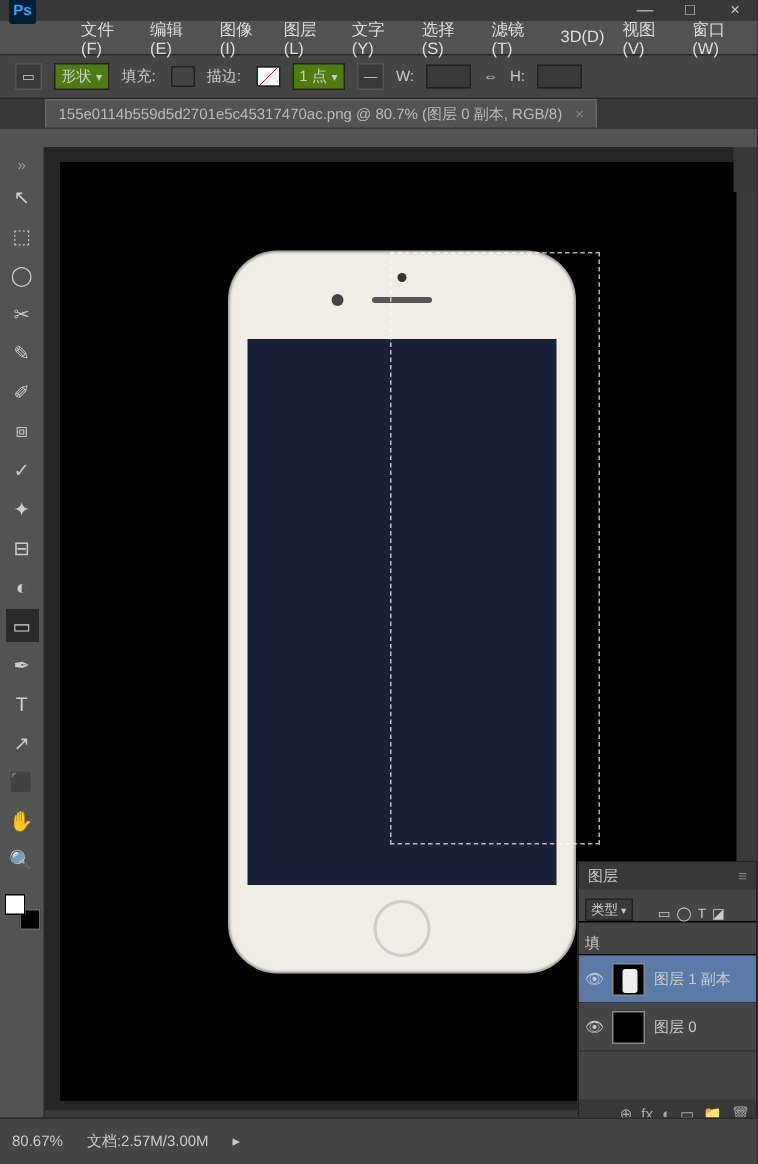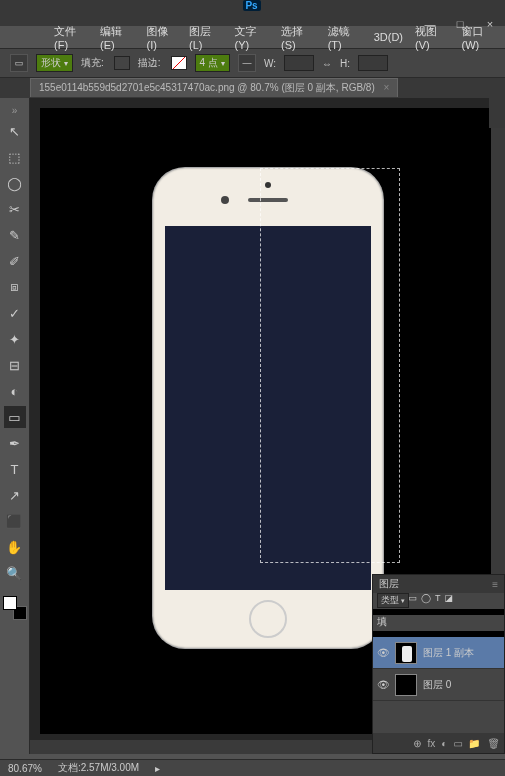--- a/index.html
+++ b/index.html
@@ -1,19 +1,19 @@
 <!DOCTYPE html>
 <html><head>
 <meta charset="utf-8">
 <style>
 * { margin: 0; padding: 0; box-sizing: border-box; font-family: "Microsoft YaHei", Arial, sans-serif; }
 body { width: 505px; height: 776px; background: #535353; overflow: hidden; position: relative; }
 
 
-.titlebar { height: 26px; background: #383838; display: flex; align-items: center; padding-left: 6px; flex-direction: column; }
+.titlebar { height: 14px; background: #383838; display: flex; align-items: center; padding-left: 6px; }
 .ps-logo { width: 18px; height: 18px; background: #001e36; color: #31a8ff; font-size: 10px; font-weight: bold; display: flex; align-items: center; justify-content: center; border-radius: 2px; margin-right: 8px; }
 .win-controls { margin-left: auto; display: flex; }
 .win-btn { width: 30px; height: 26px; display: flex; align-items: center; justify-content: center; color: #ccc; font-size: 11px; }
 
 
 .menubar { height: 22px; background: #535353; display: flex; align-items: center; padding-left: 48px; font-size: 11px; color: #ddd; }
 .menu-item { padding: 0 6px; cursor: pointer; }
 
 
 .optionsbar { height: 30px; background: #454545; border-top: 1px solid #2a2a2a; border-bottom: 1px solid #2a2a2a; display: flex; align-items: center; padding: 0 10px; font-size: 10px; color: #ccc; gap: 8px; }
@@ -52,36 +52,36 @@
 .phone-sensor { position: absolute; top: 28px; left: 68px; width: 8px; height: 8px; background: #444; border-radius: 50%; }
 .phone-home { position: absolute; bottom: 10px; left: 50%; transform: translateX(-50%); width: 38px; height: 38px; border: 2px solid #ccc; border-radius: 50%; background: #f2ede4; }
 .marquee { position: absolute; top: 60px; left: 220px; width: 140px; height: 395px; border: 1px dashed rgba(255,255,255,0.7); }
 .red-dot { position: absolute; width: 14px; height: 14px; background: #e82020; border-radius: 50%; bottom: 75px; left: 354px; }
 .cross-cursor { position: absolute; bottom: 68px; left: 362px; color: #fff; font-size: 14px; }
 .size-tooltip { position: absolute; bottom: 90px; left: 370px; background: #3a3a3a; border: 1px solid #222; padding: 2px 6px; font-size: 9px; color: #ccc; line-height: 1.3; }
 .scrollbar-h { position: absolute; bottom: 0; left: 0; right: 14px; height: 14px; background: #3a3a3a; }
 .scrollbar-v { position: absolute; right: 0; top: 0; bottom: 14px; width: 14px; background: #3a3a3a; }
 
 
-.layers-panel { position: absolute; right: 0; bottom: 22px; width: 133px; height: 180px; background: #454545; border: 1px solid #222; font-size: 10px; color: #ccc; }
+.layers-panel { position: absolute; right: 0; bottom: 22px; width: 120px; height: 180px; background: #454545; border: 1px solid #222; font-size: 10px; color: #ccc; }
 .panel-tabs { height: 18px; background: #383838; display: flex; align-items: center; padding: 0 6px; }
 .panel-menu { margin-left: auto; color: #888; }
-.panel-row { height: 22px; display: flex; align-items: flex-start; padding: 0 4px; gap: 0; border-bottom: 6px solid #000000; }
+.panel-row { height: 22px; display: flex; align-items: flex-end; padding: 0 4px; gap: 17px; border-bottom: 1px solid #000000; }
 .panel-row .mini-dd { background: #3a3a3a; border: 1px solid #222; padding: 0 3px; font-size: 9px; display:inline-flex; align-items:center; gap:2px; }
 .panel-row .mini-dd::after { content:'▾'; font-size:7px; }
 .panel-icons { display: flex; gap: 4px; font-size: 9px; }
 .layer-item { height: 32px; display: flex; align-items: center; gap: 6px; padding: 0 4px; border-bottom: 1px solid #333; }
 .layer-item.selected { background: #5a7aa8; }
 .eye { width: 12px; text-align: center; }
 .layer-thumb { width: 22px; height: 22px; background: #000; border: 1px solid #888; position: relative; }
 .layer-thumb .mini-phone { position: absolute; top: 3px; left: 6px; width: 10px; height: 16px; background: #eee; border-radius: 2px; }
 .panel-bottom { position: absolute; bottom: 0; left: 0; right: 0; height: 20px; background: #383838; display: flex; align-items: center; justify-content: flex-end; gap: 6px; padding: 0 4px; font-size: 10px; color: #aaa; }
 
 
-.statusbar { position: absolute; bottom: 0; left: 0; right: 0; height: 17px; background: #454545; border-top: 1px solid #2a2a2a; display: flex; align-items: center; padding: 0 8px; font-size: 10px; color: #ccc; gap: 16px; }
+.statusbar { position: absolute; bottom: 0; left: 0; right: 0; height: 31px; background: #454545; border-top: 1px solid #2a2a2a; display: flex; align-items: center; padding: 0 8px; font-size: 10px; color: #ccc; gap: 16px; }
 
 
 .panel-tabs-strip { position: absolute; right: 0; top: 98px; width: 16px; height: 30px; background: #383838; }
 </style>
 </head>
 <body>
 
 <div class="titlebar">
   <div class="ps-logo">Ps</div>
   <div class="win-controls">
@@ -104,21 +104,21 @@
   <span class="menu-item">窗口(W)</span>
 </div>
 
 <div class="optionsbar">
   <span class="opt-icon">▭</span>
   <span class="opt-dropdown">形状</span>
   <span>填充:</span>
   <span class="swatch swatch-fill"></span>
   <span>描边:</span>
   <span class="swatch swatch-stroke"></span>
-  <span class="opt-dropdown">4 点</span>
+  <span class="opt-dropdown">1 点</span>
   <span class="opt-icon">—</span>
   <span>W:</span>
   <input class="opt-input" style="">
   <span>⇔</span>
   <span>H:</span>
   <input class="opt-input" style="">
 </div>
 
 <div class="tabbar">
   <div class="tab">

